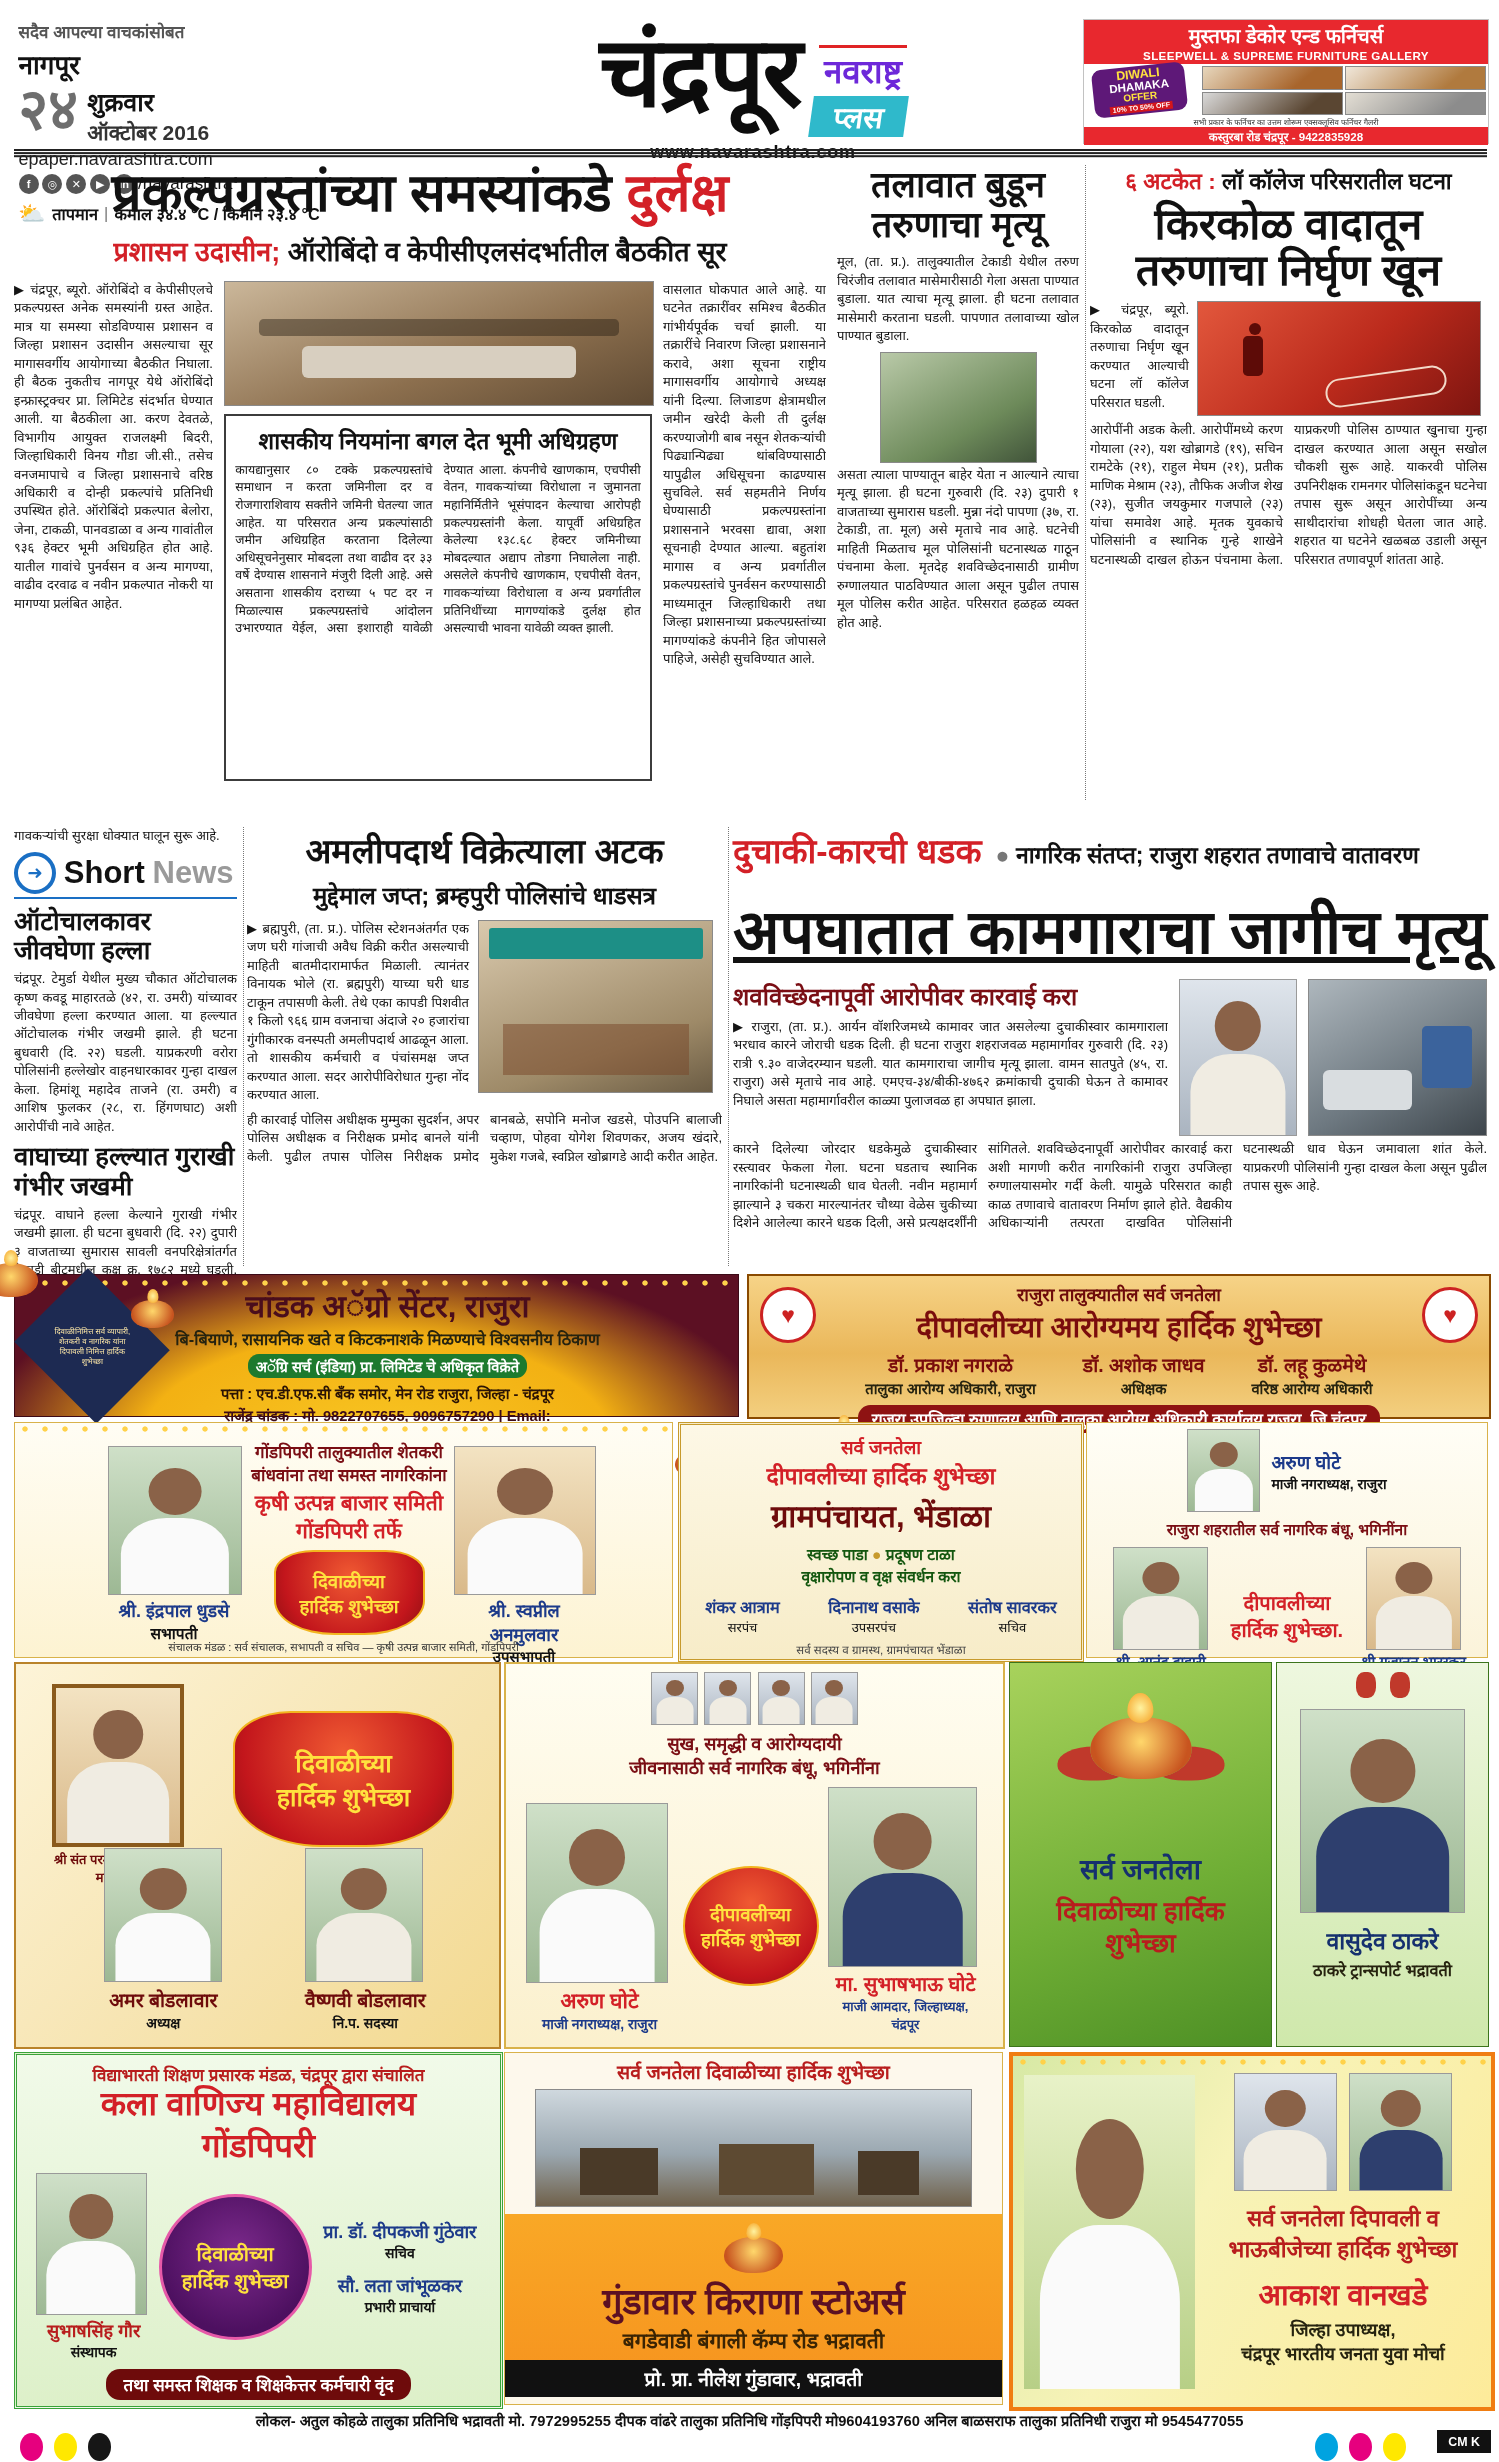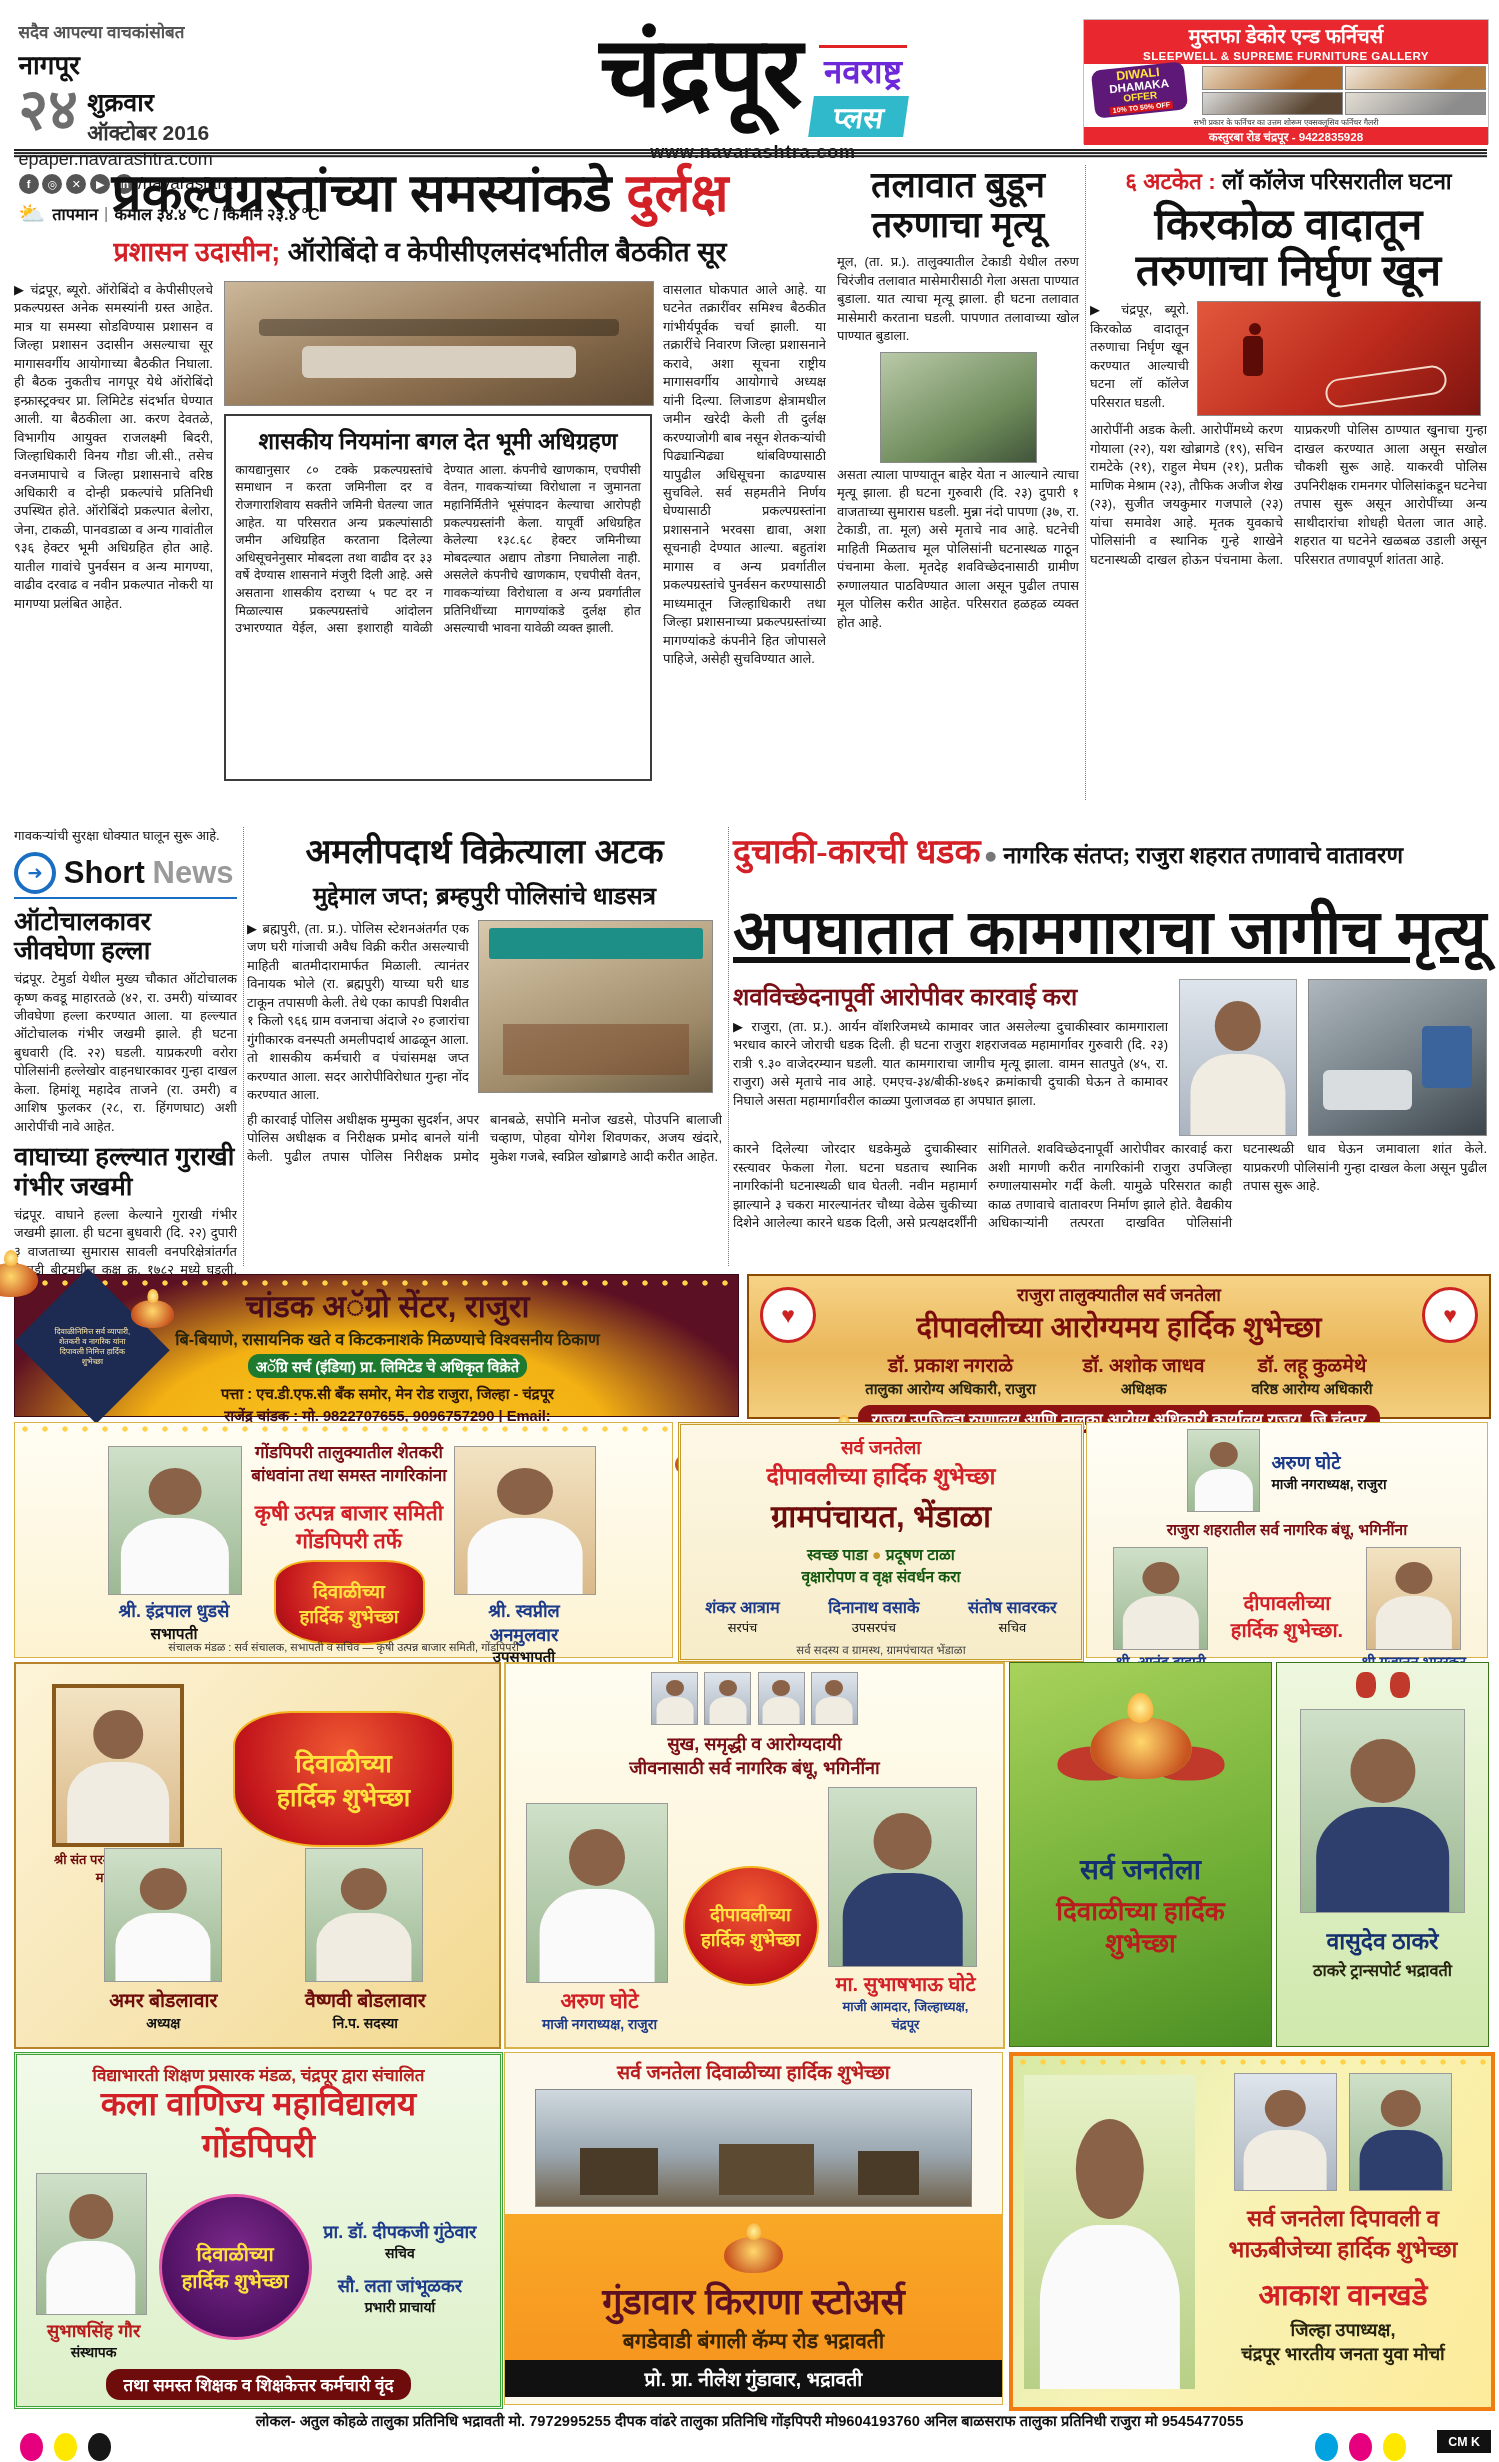--- a/index.html
+++ b/index.html
@@ -187,21 +187,21 @@
         <div style="position:absolute;left:4%;top:4%;width:92%;height:18%;background:#1d8f86;border-radius:3.1px;"></div>
         <div style="position:absolute;left:10%;top:60%;width:80%;height:30%;background:rgba(120,70,40,.5);"></div>
       </div>
     </div>
     <div class="clip cols2" style="height:163px;">
       <p class="bt">ही कारवाई पोलिस अधीक्षक मुम्मुका सुदर्शन, अपर पोलिस अधीक्षक व निरीक्षक प्रमोद बानले यांनी केली. पुढील तपास पोलिस निरीक्षक प्रमोद बानबळे, सपोनि मनोज खडसे, पोउपनि बालाजी चव्हाण, पोहवा योगेश शिवणकर, अजय खंदारे, मुकेश गजबे, स्वप्निल खोब्रागडे आदी करीत आहेत.</p>
     </div>
   </div>
 
   <div class="abs" style="left:733px;top:827px;width:754px;height:439px;">
-    <div style="display:flex;align-items:baseline;gap:3px;font-family:Liberation Serif, serif;">
+    <div style="display:flex;align-items:baseline;gap:14px;">
       <div style="font-size:34px;font-weight:900;color:#d32027;white-space:nowrap;">दुचाकी-कारची धडक</div>
       <div style="font-size:23px;font-weight:900;"><span style="color:#777;">● </span><span>नागरिक संतप्त; राजुरा शहरात तणावाचे वातावरण</span></div>
     </div>
     <div style="font-size:61px;font-weight:900;margin-top:15px;text-decoration:underline;">अपघातात कामगाराचा जागीच मृत्यू</div>
     <div style="display:flex;gap:11px;margin-top:7.8px;">
       <div style="width:435px;">
         <div style="font-size:24px;font-weight:900;color:#7a0e14;">शवविच्छेदनापूर्वी आरोपीवर कारवाई करा</div>
         <p class="bt clip" style="margin-top:6.2px;max-height:147px;">▶ राजुरा, (ता. प्र.). आर्यन वॉशरिजमध्ये कामावर जात असलेल्या दुचाकीस्वार कामगाराला भरधाव कारने जोराची धडक दिली. ही घटना राजुरा शहराजवळ महामार्गावर गुरुवारी (दि. २३) रात्री ९.३० वाजेदरम्यान घडली. यात कामगाराचा जागीच मृत्यू झाला. वामन सातपुते (४५, रा. राजुरा) असे मृताचे नाव आहे. एमएच-३४/बीकी-४७६२ क्रमांकाची दुचाकी घेऊन ते कामावर निघाले असता महामार्गावरील काळ्या पुलाजवळ हा अपघात झाला.</p>
       </div>
       <div class="portrait pt-grey" style="width:116px;height:155px;"></div>
@@ -260,21 +260,21 @@
   <div class="abs" style="left:14px;top:1422px;width:657px;height:234px;background:linear-gradient(#fffdf4,#fdf3d2);border:1.6px solid #d9b24a;">
     <div class="lightstring" style="width:100%;"></div>
     <div class="abs" style="left:93px;top:23px;width:132px;">
       <div class="portrait pt-white" style="width:132px;height:147px;"></div>
       <div class="ctr" style="font-size:18px;font-weight:900;color:#1c3a8a;margin-top:3.1px;">श्री. इंद्रपाल धुडसे</div>
       <div class="ctr" style="font-size:15.5px;font-weight:700;">सभापती</div>
     </div>
     <div class="abs ctr" style="left:233px;top:17px;width:202px;">
       <div style="font-size:17px;font-weight:900;color:#7a0e14;">गोंडपिपरी तालुक्यातील शेतकरी</div>
       <div style="font-size:17px;font-weight:900;color:#7a0e14;">बांधवांना तथा समस्त नागरिकांना</div>
-      <div style="font-size:21px;font-weight:900;color:#d32027;margin-top:12px;">कृषी उत्पन्न बाजार समिती</div>
+      <div style="font-size:21px;font-weight:900;color:#d32027;margin-top:2px;">कृषी उत्पन्न बाजार समिती</div>
       <div style="font-size:21px;font-weight:900;color:#d32027;">गोंडपिपरी तर्फे</div>
       <div class="badge-red" style="width:147px;height:81px;margin:6.2px auto 0;">
         <span style="font-size:18.6px;">दिवाळीच्या</span>
         <span style="font-size:18.6px;">हार्दिक शुभेच्छा</span>
       </div>
     </div>
     <div class="abs" style="right:78px;top:23px;width:140px;">
       <div class="portrait pt-white pt-warm" style="width:140px;height:147px;"></div>
       <div class="ctr" style="font-size:18px;font-weight:900;color:#1c3a8a;margin-top:3.1px;">श्री. स्वप्नील अनमुलवार</div>
       <div class="ctr" style="font-size:15px;font-weight:700;">उपसभापती</div>

